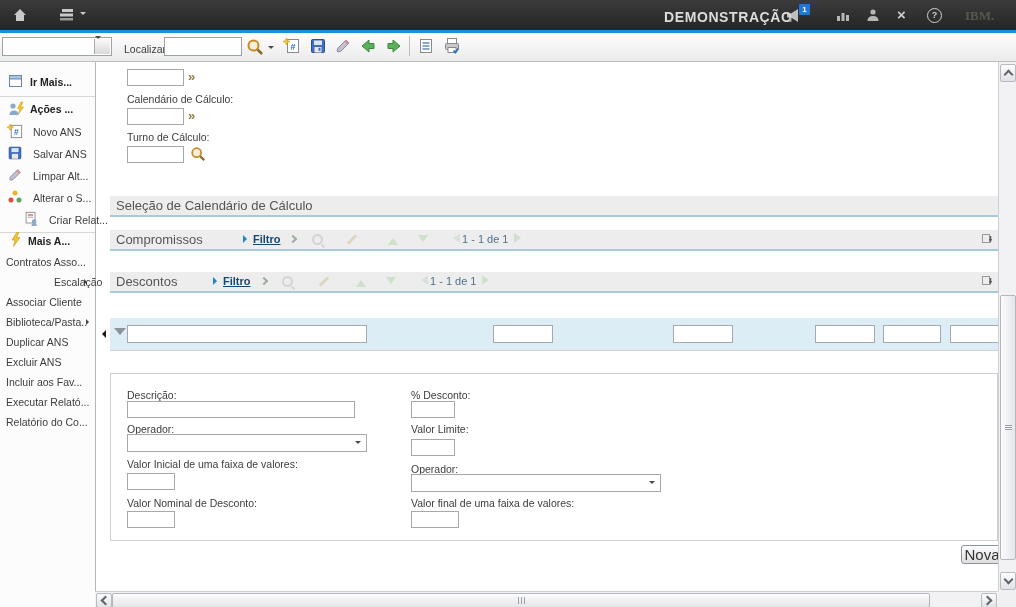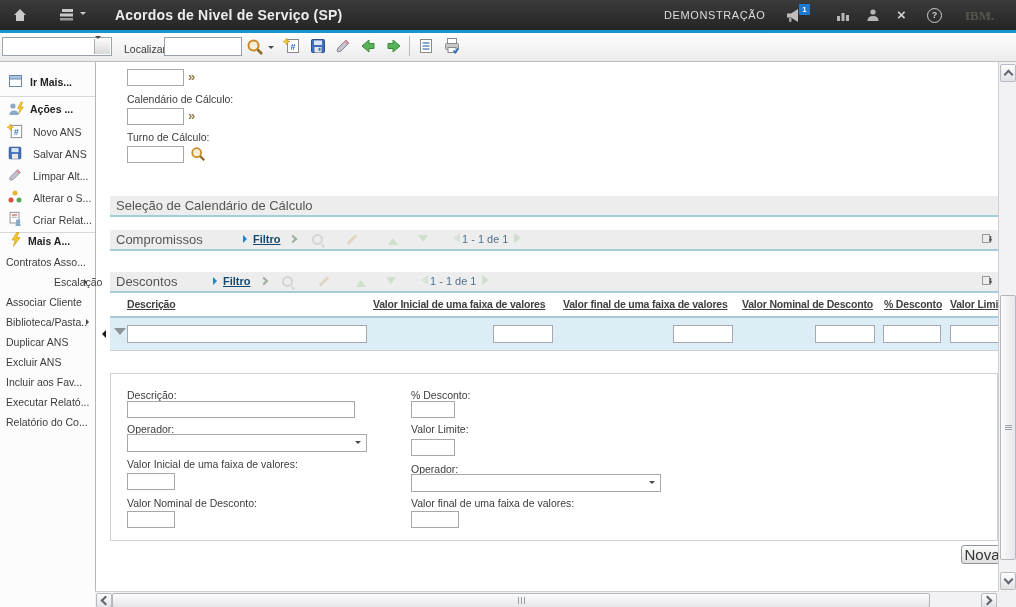--- a/index.html
+++ b/index.html
@@ -2,21 +2,21 @@
 <html><head>
 <meta charset="utf-8">
 <style>
   html,body{margin:0;padding:0;background:#fff;}
   body{font-family:"Liberation Sans",sans-serif;font-size:11px;color:#333;}
   #app{position:relative;width:1016px;height:607px;overflow:hidden;background:#fff;}
   .abs{position:absolute;}
   
   .titlebar{left:0;top:0;width:1016px;height:30px;background:linear-gradient(#3b3b3b,#252525);}
   .tb-title{color:#ececec;font-size:14px;font-weight:bold;letter-spacing:.2px;white-space:nowrap;}
-  .env{color:#dcdcdc;font-size:11px;font-weight:normal;letter-spacing:.6px;}
+  .env{color:#dcdcdc;font-size:14px;font-weight:bold;letter-spacing:.6px;}
   .badge{background:#1f78d1;color:#fff;font-size:8px;font-weight:bold;width:11px;height:11px;line-height:11px;text-align:center;border-radius:1px;}
   .tbar-ico{opacity:.85;}
   .closex{color:#cfcfcf;font-size:15px;font-weight:bold;line-height:14px;}
   .helpo{width:13px;height:13px;border:1.5px solid #cfcfcf;border-radius:50%;color:#cfcfcf;font-size:9px;font-weight:bold;text-align:center;line-height:13px;}
   .ibm{color:#56534d;font-size:13px;font-weight:800;font-family:"Liberation Serif",serif;letter-spacing:0px;background:repeating-linear-gradient(#56534d 0 1.6px,rgba(0,0,0,0) 1.6px 3.2px);-webkit-background-clip:text;background-clip:text;}
   .accent{left:0;top:30px;width:1016px;height:3px;background:#1793cf;}
   
   .toolbar{left:0;top:33px;width:1016px;height:28px;background:linear-gradient(#fefefe,#ebebeb);border-bottom:1px solid #bdbdbd;}
   .tbx{background:#fff;border:1px solid #9aa2ab;}
   .combo-btn{position:absolute;right:1px;top:1px;width:15px;height:15px;background:linear-gradient(#fafafa,#d9d9d9);border-left:1px solid #aaa;}
@@ -80,21 +80,20 @@
         </svg>
     </span>
     <span class="abs" style="left:58px;top:8px;">
       <svg width="18" height="14" viewBox="0 0 18 14">
           <rect x="4" y="1" width="11" height="3" fill="#c9c9c9"></rect>
           <rect x="2" y="5.5" width="13" height="3" fill="#c9c9c9"></rect>
           <rect x="2" y="10" width="13" height="2.5" fill="#9a9a9a"></rect>
         </svg>
     </span>
     <span class="abs" style="left:80px;top:12px;width:0;height:0;border:3.5px solid rgba(0,0,0,0);border-top-color:#c9c9c9;"></span>
-    <span class="abs tb-title" style="left:115px;top:7px;">Acordos de Nivel de Serviço (SP)</span>
     <span class="abs env" style="left:664px;top:9px;">DEMONSTRAÇÃO</span>
     <span class="abs tbar-ico" style="left:786px;top:8px;">
       <svg width="16" height="15" viewBox="0 0 16 15">
           <path d="M1 5.5 h4 l7-4.5 v13 l-7-4.5 h-4 z" fill="#d8d8d8"></path>
           <rect x="3" y="9.8" width="2.5" height="4" fill="#b8b8b8"></rect>
         </svg>
     </span>
     <span class="abs badge" style="left:799px;top:4px;">1</span>
     <span class="abs tbar-ico" style="left:836px;top:9px;">
       <svg width="15" height="13" viewBox="0 0 15 13">
@@ -232,21 +231,21 @@
     <div class="abs" style="left:0;top:126px;width:95px;height:20px;">
       <span class="abs" style="left:7px;top:1px;">
         <svg width="16" height="16" viewBox="0 0 16 16">
             <circle cx="8" cy="4" r="2.5" fill="#e8b430"></circle>
             <circle cx="4" cy="11" r="2.5" fill="#d94f3f"></circle>
             <circle cx="12" cy="11" r="2.5" fill="#58a858"></circle>
           </svg>
       </span>
       <span class="abs side-lab" style="left:33px;top:4px;">Alterar o S...</span>
     </div>
-    <div class="abs" style="left:0;top:148px;width:95px;height:20px;">
+    <div class="abs" style="left:16px;top:148px;width:95px;height:20px;">
       <span class="abs" style="left:7px;top:1px;">
         <svg width="16" height="16" viewBox="0 0 18 18">
             <rect x="3.5" y="1.5" width="10" height="12" fill="#fff" stroke="#8a8a8a"></rect>
             <line x1="5.5" y1="4.5" x2="11.5" y2="4.5" stroke="#b04a4a" stroke-width="1.2"></line>
             <line x1="5.5" y1="7" x2="11.5" y2="7" stroke="#9a9a9a" stroke-width="1"></line>
             <circle cx="12.5" cy="12" r="2.6" fill="#8aa8c8"></circle>
             <path d="M9.5 17 q0-3.5 3-3.5 q3 0 3 3.5 z" fill="#8aa8c8"></path>
           </svg>
       </span>
       <span class="abs side-lab" style="left:33px;top:4px;">Criar Relat...</span>
@@ -347,28 +346,20 @@
       <span class="abs tri-right" style="left:372px;top:3px;"></span>
       <span class="abs" style="left:871px;top:3px;">
         <svg width="13" height="13" viewBox="0 0 13 13">
             <rect x="1.5" y="1.5" width="7" height="8" fill="none" stroke="#9a9a9a"></rect>
             <path d="M8 6 h3 l-1.5 4 z" fill="#5a5a5a"></path>
             <line x1="9.5" y1="3" x2="9.5" y2="7" stroke="#5a5a5a" stroke-width="1.5"></line>
           </svg>
       </span>
     </div>
 
-    <div class="abs gridhead" style="left:0;top:231px;width:888px;height:23px;">
-      <span class="abs gh" style="left:17px;top:5px;">Descrição</span>
-      <span class="abs gh" style="left:263px;top:5px;">Valor Inicial de uma faixa de valores</span>
-      <span class="abs gh" style="left:453px;top:5px;">Valor final de uma faixa de valores</span>
-      <span class="abs gh" style="left:632px;top:5px;">Valor Nominal de Desconto</span>
-      <span class="abs gh" style="left:774px;top:5px;">% Desconto</span>
-      <span class="abs gh" style="left:840px;top:5px;">Valor Limi</span>
-    </div>
 
     <div class="abs filterrow" style="left:0;top:256px;width:888px;height:32px;">
       <span class="abs rowtri" style="left:4px;top:10px;"></span>
       <div class="abs inp" style="left:17px;top:7px;width:238px;height:16px;"><span></span></div>
       <div class="abs inp" style="left:383px;top:7px;width:58px;height:16px;"><span></span></div>
       <div class="abs inp" style="left:563px;top:7px;width:58px;height:16px;"><span></span></div>
       <div class="abs inp" style="left:705px;top:7px;width:58px;height:16px;"><span></span></div>
       <div class="abs inp" style="left:773px;top:7px;width:56px;height:16px;"><span></span></div>
       <div class="abs inp" style="left:840px;top:7px;width:55px;height:16px;"><span></span></div>
     </div>

